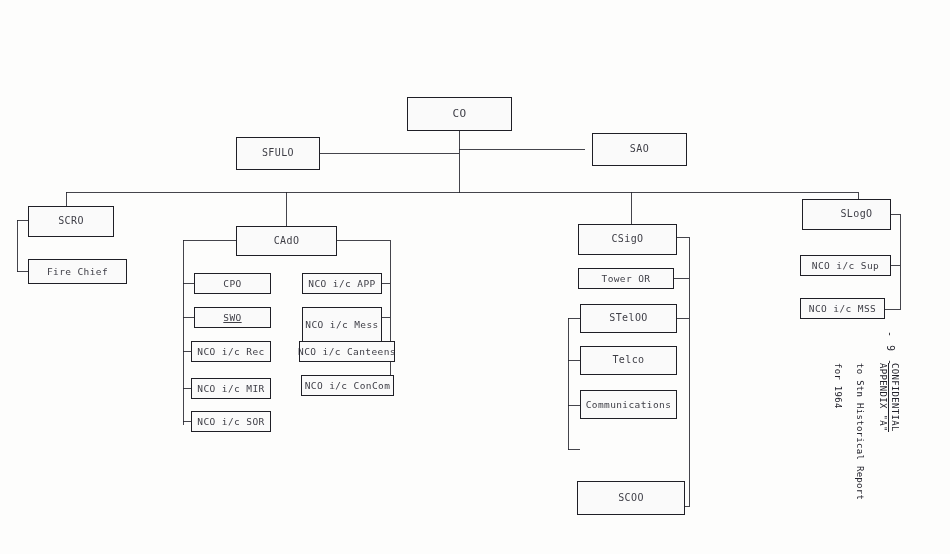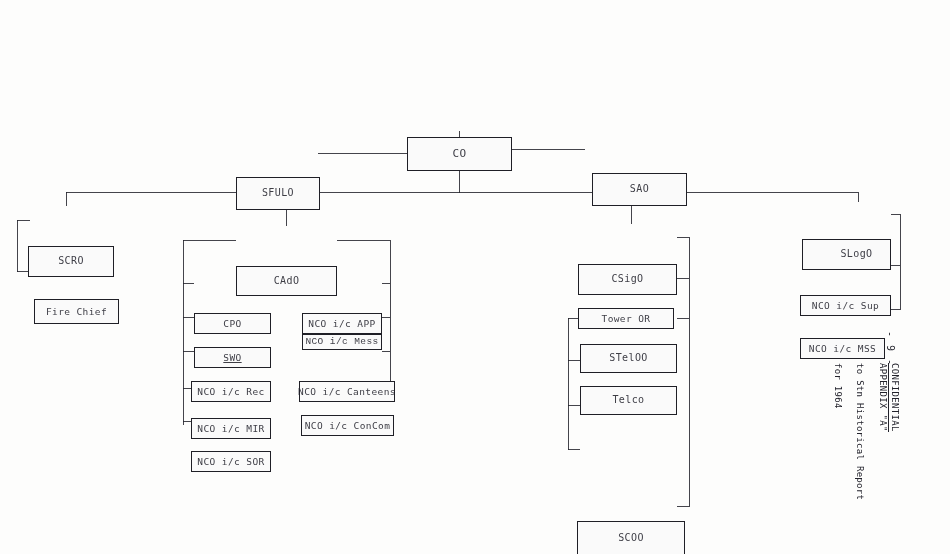--- a/index.html
+++ b/index.html
@@ -23,21 +23,20 @@
     background: #ffffff;
     display: flex;
     align-items: center;
     justify-content: center;
     text-align: center;
     color: #20202a;
     letter-spacing: 0.4px;
     line-height: 1.05;
     white-space: nowrap;
     filter: contrast(0.96);
-    margin-top: 40px;
   }
   .box .lbl {
     display: block;
     opacity: 0.88;
   }
   
   .t-lg  { font-size: 11px; }
   .t-md  { font-size: 10px; }
   .t-sm  { font-size: 9.5px; }
 
@@ -136,21 +135,21 @@
   <div class="box t-md" style="left:236px; top:137px; width:84px; height:33px;">
     <span class="lbl">SFULO</span>
   </div>
   <div class="box t-md" style="left:592px; top:133px; width:95px; height:33px;">
     <span class="lbl">SAO</span>
   </div>
 
   <div class="box t-md" style="left:28px; top:206px; width:86px; height:31px;">
     <span class="lbl">SCRO</span>
   </div>
-  <div class="box t-sm" style="left:34px; top:259px; width:85px; height:25px;">
+  <div class="box t-sm" style="left:28px; top:259px; width:99px; height:25px;">
     <span class="lbl">Fire Chief</span>
   </div>
 
   <div class="box t-md" style="left:236px; top:226px; width:101px; height:30px;">
     <span class="lbl">CAdO</span>
   </div>
 
   <div class="box t-sm" style="left:194px; top:273px; width:77px; height:21px;">
     <span class="lbl">CPO</span>
   </div>
@@ -163,41 +162,44 @@
   <div class="box t-sm" style="left:191px; top:378px; width:80px; height:21px;">
     <span class="lbl">NCO i/c MIR</span>
   </div>
   <div class="box t-sm" style="left:191px; top:411px; width:80px; height:21px;">
     <span class="lbl">NCO i/c SOR</span>
   </div>
 
   <div class="box t-sm" style="left:302px; top:273px; width:80px; height:21px;align-items:center;">
     <span class="lbl">NCO i/c APP</span>
   </div>
-  <div class="box t-sm" style="left:302px; top:294px; width:80px; height:16px;font-family:Liberation Mono, monospace;">
+  <div class="box t-sm" style="left:302px; top:307px; width:80px; height:35px;">
     <span class="lbl">NCO i/c Mess</span>
   </div>
   <div class="box t-sm" style="left:299px; top:341px; width:96px; height:21px;text-align:center;">
     <span class="lbl">NCO i/c Canteens</span>
   </div>
   <div class="box t-sm" style="left:301px; top:375px; width:93px; height:21px;">
     <span class="lbl">NCO i/c ConCom</span>
   </div>
 
   <div class="box t-md" style="left:578px; top:224px; width:99px; height:31px;">
     <span class="lbl">CSigO</span>
   </div>
   <div class="box t-sm" style="left:578px; top:268px; width:96px; height:21px;">
     <span class="lbl">Tower OR</span>
   </div>
   <div class="box t-md" style="left:580px; top:346px; width:97px; height:29px;">
     <span class="lbl">Telco</span>
   </div>
   <div class="box t-md" style="left:580px; top:304px; width:97px; height:29px;">
     <span class="lbl">STelOO</span>
+  </div>
+  <div class="box t-sm" style="left:580px; top:390px; width:97px; height:29px;">
+    <span class="lbl">Communications</span>
   </div>
   <div class="box t-md" style="left:577px; top:481px; width:108px; height:34px;">
     <span class="lbl">SCOO</span>
   </div>
 
   <div class="box t-md" style="left:802px; top:199px; width:89px; height:31px;padding-left:20px;">
     <span class="lbl">SLogO</span>
   </div>
   <div class="box t-sm" style="left:800px; top:255px; width:91px; height:21px;">
     <span class="lbl">NCO i/c Sup</span>

